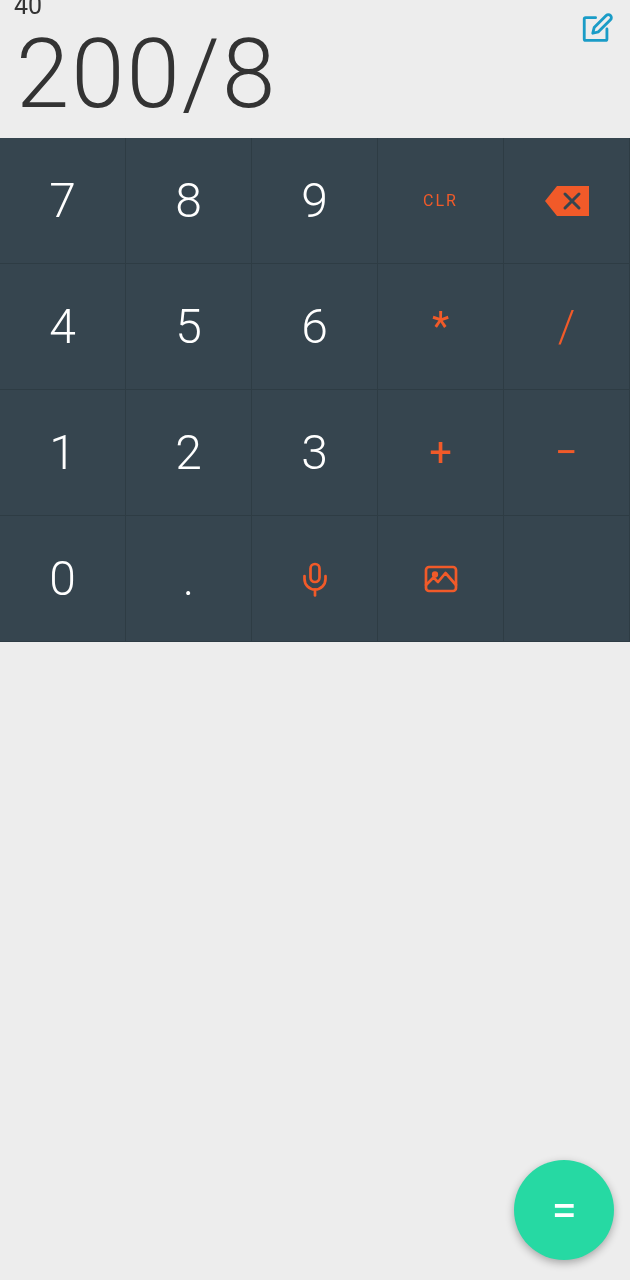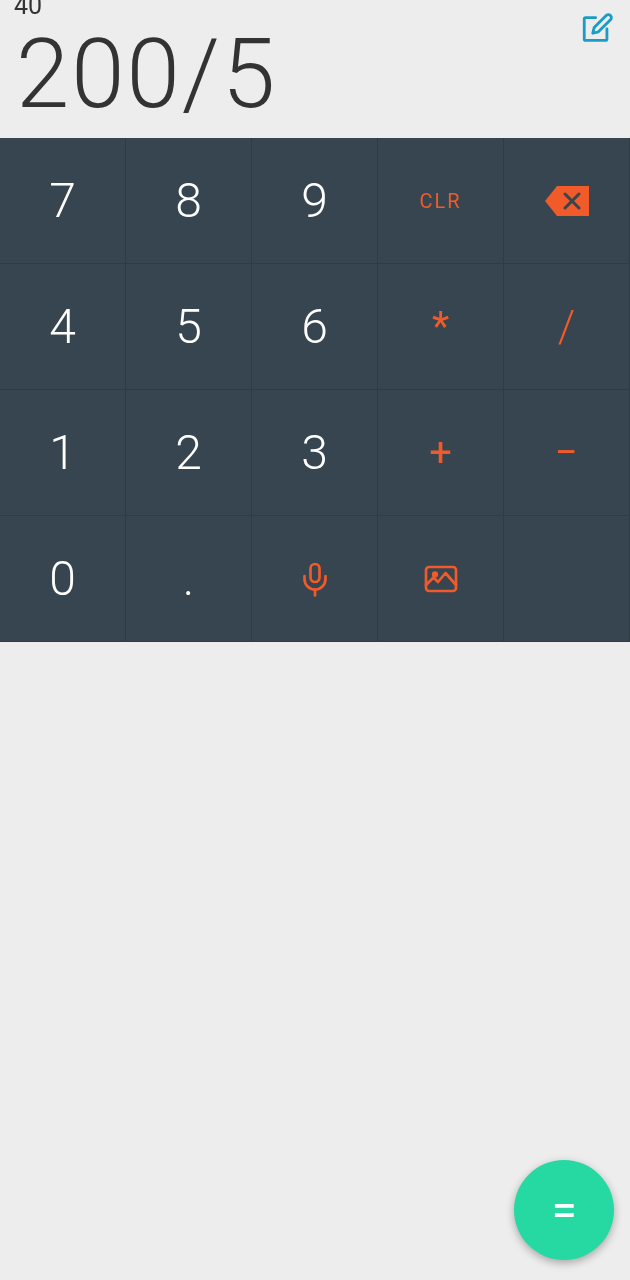--- a/index.html
+++ b/index.html
@@ -68,21 +68,21 @@
     .key.op {
       color: #f15a29;
       font-size: 40px;
       font-weight: 400;
     }
     .key.op-slim {
       font-weight: 300;
       font-size: 44px;
     }
     .key.clr {
-      font-size: 20px;
+      font-size: 16px;
       letter-spacing: 2px;
     }
     .key.backspace svg {
       width: 44px;
       height: 30px;
     }
     .key.icon-key svg {
       width: 36px;
       height: 36px;
     }
@@ -114,21 +114,21 @@
 <body>
 <div class="wrapper">
 
 <div class="display-area">
   <div class="edit-icon">
     <svg viewBox="0 0 24 24" width="34" height="34" fill="none" stroke="#1a9cc7" stroke-width="2" stroke-linecap="round" stroke-linejoin="round">
       <path d="M11 4H4a1 1 0 0 0-1 1v14a1 1 0 0 0 1 1h14a1 1 0 0 0 1-1v-7"></path>
       <path d="M18.5 2.5a2.1 2.1 0 0 1 3 3L13 14l-4 1 1-4 8.5-8.5z"></path>
     </svg>
   </div>
-  <div class="expression">200/5</div>
+  <div class="expression">200/8</div>
   <div class="result">40</div>
 </div>
 
 <div class="keypad">
   <div class="key">7</div>
   <div class="key">8</div>
   <div class="key">9</div>
   <div class="key op clr">CLR</div>
   <div class="key op backspace">
     <svg viewBox="0 0 44 30">

